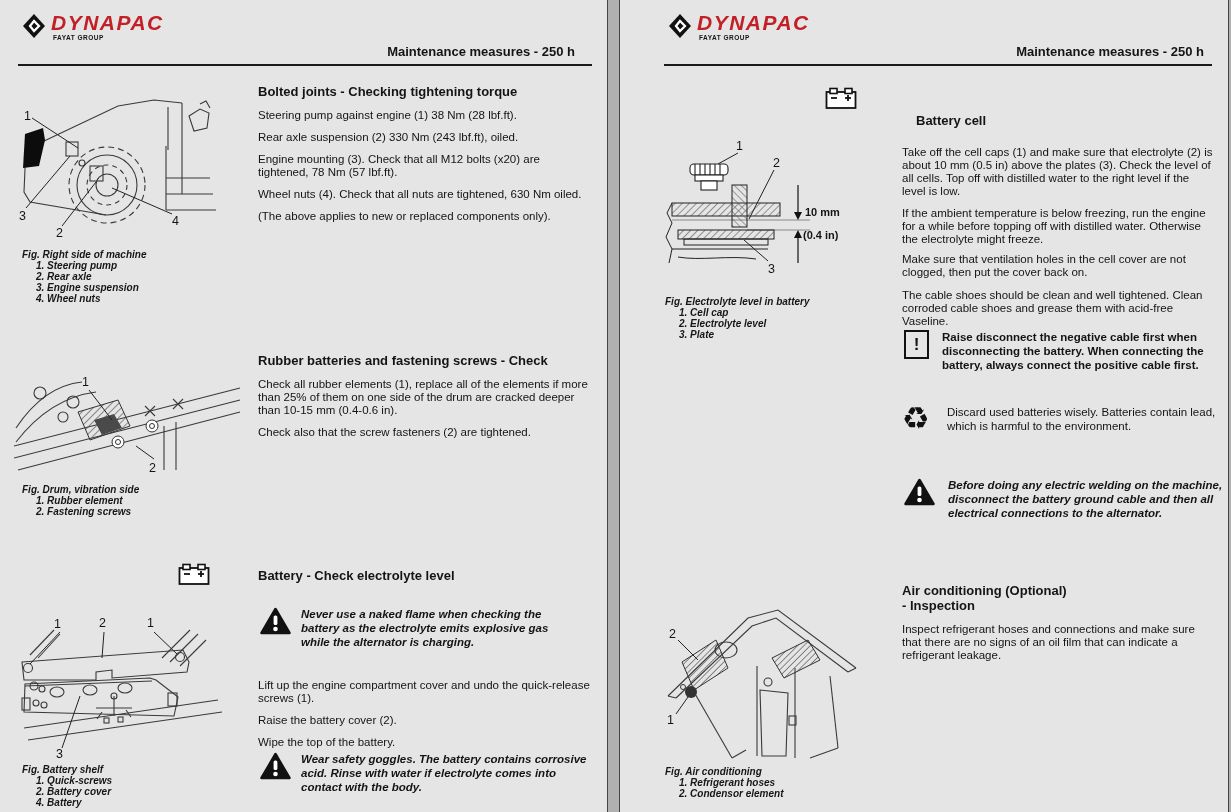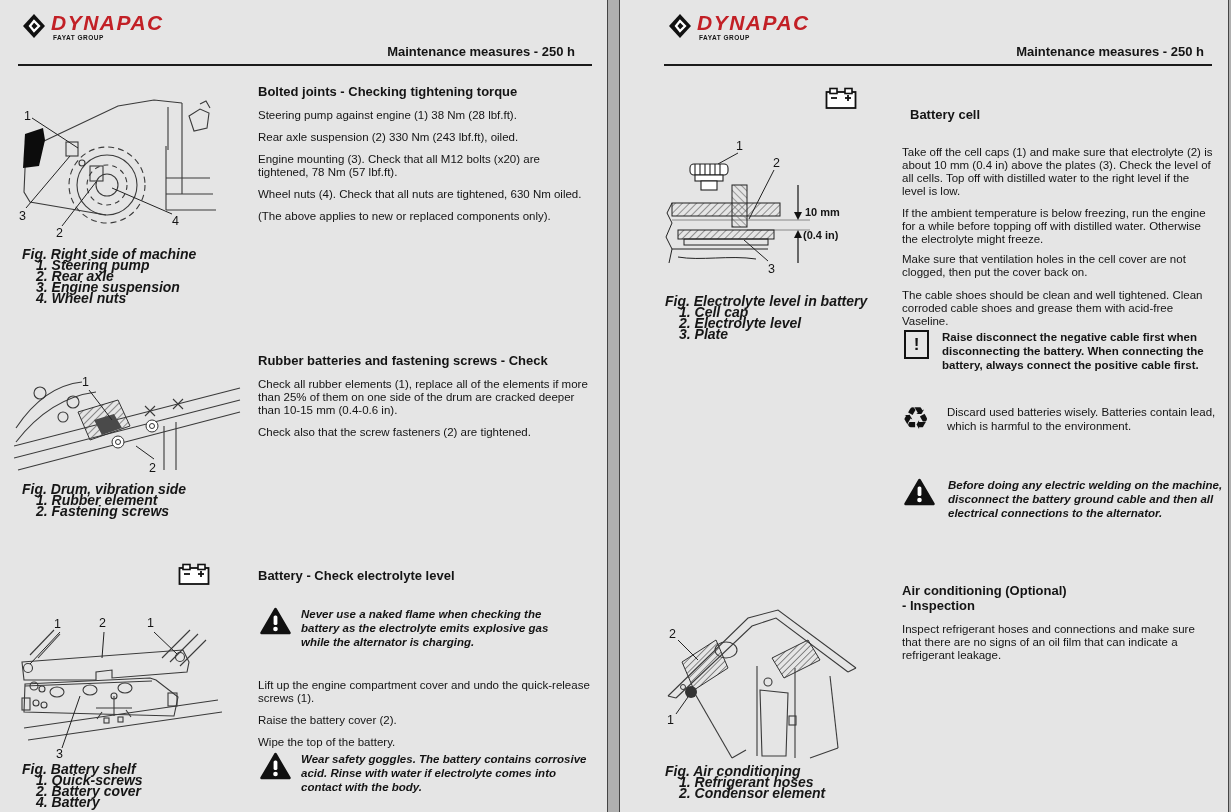--- a/index.html
+++ b/index.html
@@ -41,21 +41,21 @@
   .note-row{position:absolute;display:flex;gap:13px;align-items:flex-start;}
   .note-box{width:21px;height:25px;border:2.5px solid #111;display:flex;align-items:center;justify-content:center;
     font-weight:bold;font-size:17px;line-height:1;flex:0 0 auto;}
   .note-text{font-size:11.5px;line-height:14px;font-weight:bold;width:282px;margin:0;}
   .recycle-glyph{font-family:"DejaVu Sans", sans-serif;font-size:31px;line-height:30px;color:#111;flex:0 0 auto;
     width:36px;text-align:center;}
   .info-text{font-size:11.5px;line-height:14px;width:282px;margin:2px 0 0 0;}
 
   
   .fig{position:absolute;}
-  .fig-caption{position:absolute;font-size:14px;line-height:11px;font-weight:bold;font-style:italic;color:#161616;}
+  .fig-caption{position:absolute;font-size:10px;line-height:11px;font-weight:bold;font-style:italic;color:#161616;}
   .cap-item{margin-left:14px;}
   .co{font-size:12.5px;fill:#141414;font-family:"Liberation Sans", sans-serif;}
   .dim{font-size:11px;fill:#141414;font-weight:bold;font-family:"Liberation Sans", sans-serif;}
   .bat-icon{position:absolute;}
 </style>
 </head>
 <body>
 
 <div class="page" id="pageL">
 
@@ -319,22 +319,22 @@
     <text class="co" x="113" y="34">2</text>
     <text class="co" x="108" y="140">3</text>
   </svg>
   <div class="fig-caption" style="left:45px;top:296px">
     <div class="cap-title">Fig. Electrolyte level in battery</div>
     <div class="cap-item">1. Cell cap</div>
     <div class="cap-item">2. Electrolyte level</div>
     <div class="cap-item">3. Plate</div>
   </div>
 
-  <h3 class="sec" style="top:99px;font-size:13px;font-weight:bold;margin:8px">Battery cell</h3>
-  <p class="p sec" style="top:146px">Take off the cell caps (1) and make sure that electrolyte (2) is about 10 mm (0.4 in) above the plates (3). Check the level of all cells. Top off with distilled water to the right level if the level is low.</p>
+  <h3 class="sec" style="top:99px;font-size:13px;font-weight:bold;margin:14px">Battery cell</h3>
+  <p class="p sec" style="top:146px">Take off the cell caps (1) and make sure that electrolyte (2) is about 10 mm (0.5 in) above the plates (3). Check the level of all cells. Top off with distilled water to the right level if the level is low.</p>
   <p class="p sec" style="top:207px">If the ambient temperature is below freezing, run the engine for a while before topping off with distilled water. Otherwise the electrolyte might freeze.</p>
   <p class="p sec" style="top:289px">The cable shoes should be clean and well tightened. Clean corroded cable shoes and grease them with acid-free Vaseline.</p>
   <p class="p sec" style="top:253px">Make sure that ventilation holes in the cell cover are not clogged, then put the cover back on.</p>
 
   <div class="note-row" style="left:284px;top:330px">
     <div class="note-box">!</div>
     <p class="note-text">Raise disconnect the negative cable first when disconnecting the battery. When connecting the battery, always connect the positive cable first.</p>
   </div>
 
   <div class="note-row" style="left:278px;top:403px">

